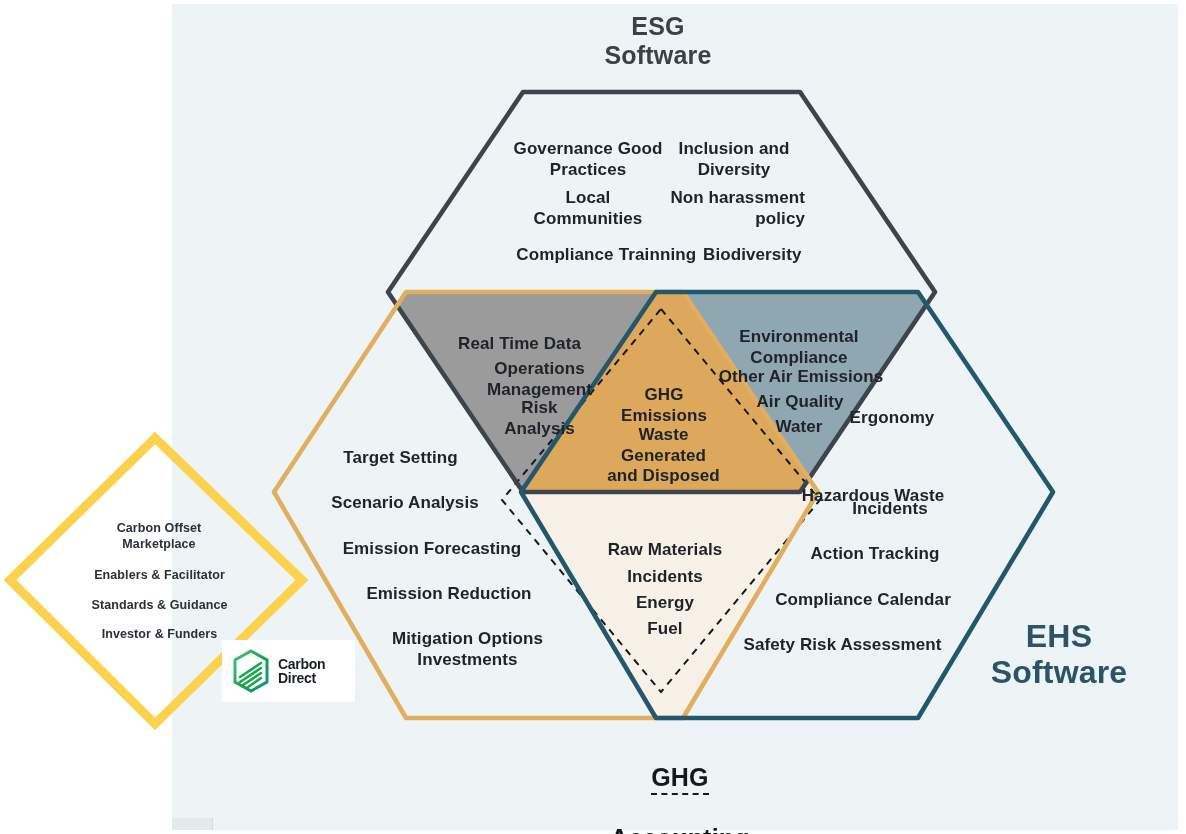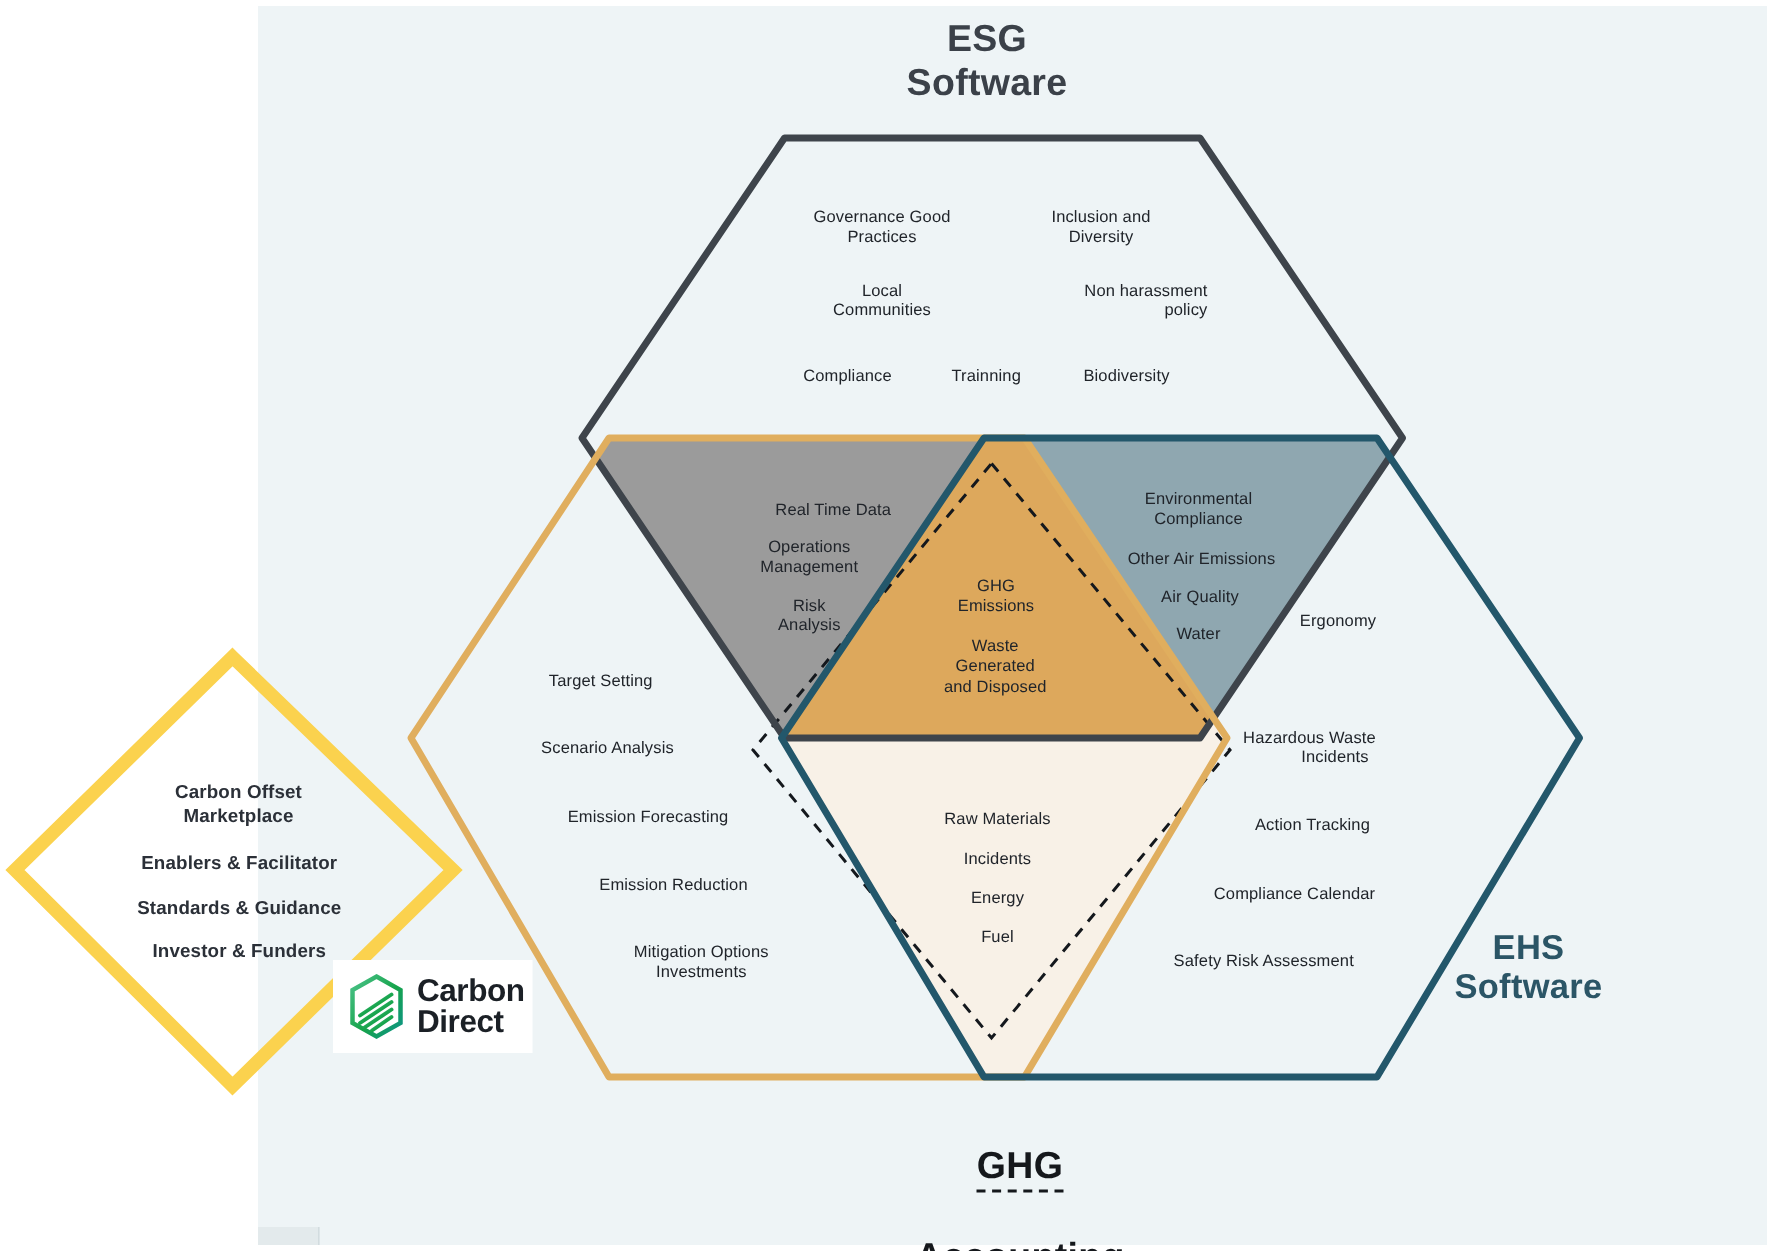--- a/index.html
+++ b/index.html
@@ -5,37 +5,37 @@
   html,body{margin:0;padding:0;background:#ffffff;}
   body{width:1186px;height:834px;position:relative;overflow:hidden;
        font-family:"Liberation Sans","DejaVu Sans",sans-serif;}
 
   #panel{position:absolute;left:172px;top:4px;width:1006px;height:826px;background:#eef4f6;}
 
   #stage{position:absolute;left:0;top:0;width:1186px;height:834px;}
   svg.layer{position:absolute;left:0;top:0;width:1186px;height:834px;overflow:visible;}
 
   .lbl{position:absolute;text-align:center;color:#20242a;line-height:1.22;
-       font-size:11px;font-weight:400;letter-spacing:.1px;white-space:pre-line;}
+       font-size:17px;font-weight:700;letter-spacing:.1px;white-space:pre-line;}
 
   .title{position:absolute;text-align:center;font-weight:700;line-height:1.14;
          letter-spacing:.2px;white-space:pre-line;}
 
   #esg-title{left:493px;top:12px;width:330px;font-size:25px;color:#3b4149;}
-  #ehs-title{left:919px;top:618px;width:200px;font-size:23px;color:#2b5566;}
+  #ehs-title{left:959px;top:618px;width:200px;font-size:32px;color:#2b5566;}
   #ghg-title{left:560px;top:734px;width:240px;font-size:25px;color:#15181c;}
   #ghg-title .u1{border-bottom:2.6px dashed #15181c;padding-bottom:2px;display:inline-block;}
   #ghg-title .u2{border-bottom:2.6px dashed #15181c;padding-bottom:3px;display:inline-block;}
 
   .diamond-lbl{position:absolute;text-align:center;color:#2b3038;
       font-size:12.5px;font-weight:700;letter-spacing:.1px;line-height:1.25;white-space:pre-line;}
 
   #cdlogo{position:absolute;left:222px;top:640px;width:133px;height:62px;background:#ffffff;
           display:flex;align-items:center;gap:7px;padding-left:9px;box-sizing:border-box;}
-  #cdlogo .wordmark{font-size:21px;font-weight:800;line-height:1.02;color:#1b2026;letter-spacing:-.3px;}
+  #cdlogo .wordmark{font-size:14px;font-weight:800;line-height:1.02;color:#1b2026;letter-spacing:-.3px;}
 
   #corner-box{position:absolute;left:172px;top:818px;width:40px;height:12px;
               background:#e3eaec;border-right:1px solid #d2dcdf;}
 </style>
 </head>
 <body>
 
 <div id="panel"></div>
 
 <div id="stage">
@@ -116,21 +116,21 @@
 Diversity</div>
       <div class="lbl" style="left: 518px; top: 188px; width: 140px;">Local
 Communities</div>
       <div class="lbl" style="left: 655px; top: 188px; width: 150px; text-align: right;">Non harassment
 policy</div>
       <div class="lbl" style="left: 515px; top: 245px; width: 100px;">Compliance</div>
       <div class="lbl" style="left: 615px; top: 245px; width: 85px;">Trainning</div>
       <div class="lbl" style="left: 703px; top: 245px; width: 96px;">Biodiversity</div>
     </div>
   <div id="group-esg-ghg-overlap">
-      <div class="lbl" style="left: 488px; top: 334px; width: 135px;">Real Time Data</div>
+      <div class="lbl" style="left: 452px; top: 334px; width: 135px;">Real Time Data</div>
       <div class="lbl" style="left: 472px; top: 359px; width: 135px;">Operations
 Management</div>
       <div class="lbl" style="left: 492px; top: 398px; width: 95px;">Risk
 Analysis</div>
     </div>
   <div id="group-esg-ehs-overlap">
       <div class="lbl" style="left: 724px; top: 327px; width: 150px; text-align: center;">Environmental
 Compliance</div>
       <div class="lbl" style="left: 717px; top: 367px; width: 168px;">Other Air Emissions</div>
       <div class="lbl" style="left: 740px; top: 392px; width: 120px;">Air Quality</div>

